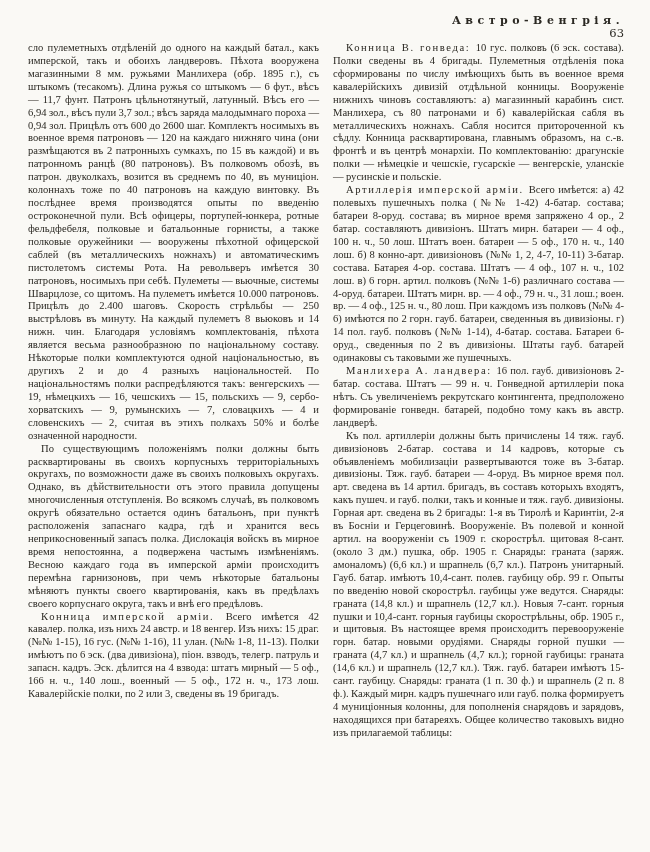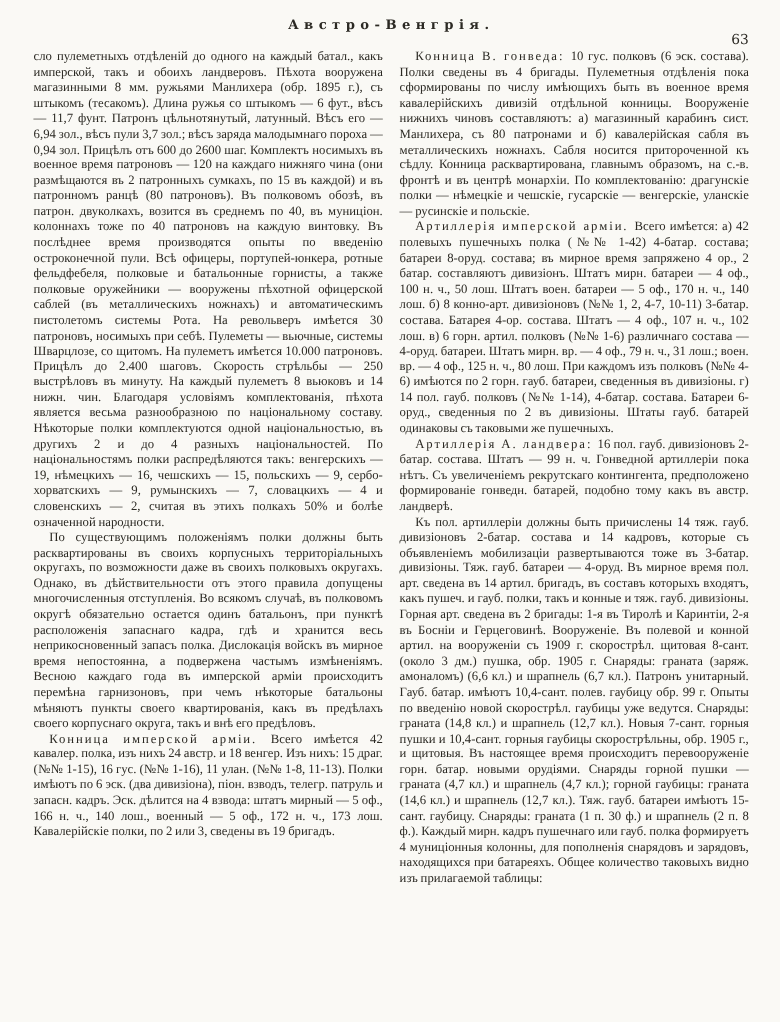--- a/index.html
+++ b/index.html
@@ -19,21 +19,21 @@
     padding: 14px 26px 12px 28px;
     overflow: hidden;
   }
   .pagehead {
     position: relative;
     height: 18px;
     margin-bottom: 10px;
   }
   .ptitle {
     display: block;
-    text-align: center;
+    text-align: right;
     font-size: 11px;
     font-weight: bold;
     letter-spacing: 4.5px;
   }
   .pnum {
     position: absolute;
     right: 0;
     top: 12px;
     font-size: 11.5px;
     letter-spacing: 0;
@@ -72,17 +72,17 @@
   <div class="cols">
     <div class="col">
       <p class="cont"><span class="lead"></span><span>сло пулеметныхъ отдѣленій до одного на каждый батал., какъ имперской, такъ и обоихъ ландверовъ. Пѣхота вооружена магазинными 8 мм. ружьями Манлихера (обр. 1895 г.), съ штыкомъ (тесакомъ). Длина ружья со штыкомъ — 6 фут., вѣсъ — 11,7 фунт. Патронъ цѣльнотянутый, латунный. Вѣсъ его — 6,94 зол., вѣсъ пули 3,7 зол.; вѣсъ заряда малодымнаго пороха — 0,94 зол. Прицѣлъ отъ 600 до 2600 шаг. Комплектъ носимыхъ въ военное время патроновъ — 120 на каждаго нижняго чина (они размѣщаются въ 2 патронныхъ сумкахъ, по 15 въ каждой) и въ патронномъ ранцѣ (80 патроновъ). Въ полковомъ обозѣ, въ патрон. двуколкахъ, возится въ среднемъ по 40, въ муниціон. колоннахъ тоже по 40 патроновъ на каждую винтовку. Въ послѣднее время производятся опыты по введенію остроконечной пули. Всѣ офицеры, портупей-юнкера, ротные фельдфебеля, полковые и батальонные горнисты, а также полковые оружейники — вооружены пѣхотной офицерской саблей (въ металлическихъ ножнахъ) и автоматическимъ пистолетомъ системы Рота. На револьверъ имѣется 30 патроновъ, носимыхъ при себѣ. Пулеметы — вьючные, системы Шварцлозе, со щитомъ. На пулеметъ имѣется 10.000 патроновъ. Прицѣлъ до 2.400 шаговъ. Скорость стрѣльбы — 250 выстрѣловъ въ минуту. На каждый пулеметъ 8 вьюковъ и 14 нижн. чин. Благодаря условіямъ комплектованія, пѣхота является весьма разнообразною по національному составу. Нѣкоторые полки комплектуются одной національностью, въ другихъ 2 и до 4 разныхъ національностей. По національностямъ полки распредѣляются такъ: венгерскихъ — 19, нѣмецкихъ — 16, чешскихъ — 15, польскихъ — 9, сербо-хорватскихъ — 9, румынскихъ — 7, словацкихъ — 4 и словенскихъ — 2, считая въ этихъ полкахъ 50% и болѣе означенной народности.</span></p>
       <p><span class="lead"></span><span>По существующимъ положеніямъ полки должны быть расквартированы въ своихъ корпусныхъ территоріальныхъ округахъ, по возможности даже въ своихъ полковыхъ округахъ. Однако, въ дѣйствительности отъ этого правила допущены многочисленныя отступленія. Во всякомъ случаѣ, въ полковомъ округѣ обязательно остается одинъ батальонъ, при пунктѣ расположенія запаснаго кадра, гдѣ и хранится весь неприкосновенный запасъ полка. Дислокація войскъ въ мирное время непостоянна, а подвержена частымъ измѣненіямъ. Весною каждаго года въ имперской арміи происходитъ перемѣна гарнизоновъ, при чемъ нѣкоторые батальоны мѣняютъ пункты своего квартированія, какъ въ предѣлахъ своего корпуснаго округа, такъ и внѣ его предѣловъ.</span></p>
       <p><span class="lead">Конница имперской арміи. </span><span>Всего имѣется 42 кавалер. полка, изъ нихъ 24 австр. и 18 венгер. Изъ нихъ: 15 драг. (№№ 1-15), 16 гус. (№№ 1-16), 11 улан. (№№ 1-8, 11-13). Полки имѣютъ по 6 эск. (два дивизіона), піон. взводъ, телегр. патруль и запасн. кадръ. Эск. дѣлится на 4 взвода: штатъ мирный — 5 оф., 166 н. ч., 140 лош., военный — 5 оф., 172 н. ч., 173 лош. Кавалерійскіе полки, по 2 или 3, сведены въ 19 бригадъ.</span></p>
 
     </div>
     <div class="col">
       <p><span class="lead">Конница В. гонведа: </span><span>10 гус. полковъ (6 эск. состава). Полки сведены въ 4 бригады. Пулеметныя отдѣленія пока сформированы по числу имѣющихъ быть въ военное время кавалерійскихъ дивизій отдѣльной конницы. Вооруженіе нижнихъ чиновъ составляютъ: а) магазинный карабинъ сист. Манлихера, съ 80 патронами и б) кавалерійская сабля въ металлическихъ ножнахъ. Сабля носится притороченной къ сѣдлу. Конница расквартирована, главнымъ образомъ, на с.-в. фронтѣ и въ центрѣ монархіи. По комплектованію: драгунскіе полки — нѣмецкіе и чешскіе, гусарскіе — венгерскіе, уланскіе — русинскіе и польскіе.</span></p>
       <p><span class="lead">Артиллерія имперской арміи. </span><span>Всего имѣется: а) 42 полевыхъ пушечныхъ полка (№№ 1-42) 4-батар. состава; батареи 8-оруд. состава; въ мирное время запряжено 4 ор., 2 батар. составляютъ дивизіонъ. Штатъ мирн. батареи — 4 оф., 100 н. ч., 50 лош. Штатъ воен. батареи — 5 оф., 170 н. ч., 140 лош. б) 8 конно-арт. дивизіоновъ (№№ 1, 2, 4-7, 10-11) 3-батар. состава. Батарея 4-ор. состава. Штатъ — 4 оф., 107 н. ч., 102 лош. в) 6 горн. артил. полковъ (№№ 1-6) различнаго состава — 4-оруд. батареи. Штатъ мирн. вр. — 4 оф., 79 н. ч., 31 лош.; воен. вр. — 4 оф., 125 н. ч., 80 лош. При каждомъ изъ полковъ (№№ 4-6) имѣются по 2 горн. гауб. батареи, сведенныя въ дивизіоны. г) 14 пол. гауб. полковъ (№№ 1-14), 4-батар. состава. Батареи 6-оруд., сведенныя по 2 въ дивизіоны. Штаты гауб. батарей одинаковы съ таковыми же пушечныхъ.</span></p>
-      <p><span class="lead">Артиллерія А. ландвера: </span><span>16 пол. гауб. дивизіоновъ 2-батар. состава. Штатъ — 99 н. ч. Гонведной артиллеріи пока нѣтъ. Съ увеличеніемъ рекрутскаго контингента, предположено формированіе гонведн. батарей, подобно тому какъ въ австр. ландверѣ.</span></p>
+      <p><span class="lead">Манлихера А. ландвера: </span><span>16 пол. гауб. дивизіоновъ 2-батар. состава. Штатъ — 99 н. ч. Гонведной артиллеріи пока нѣтъ. Съ увеличеніемъ рекрутскаго контингента, предположено формированіе гонведн. батарей, подобно тому какъ въ австр. ландверѣ.</span></p>
       <p><span class="lead"></span><span>Къ пол. артиллеріи должны быть причислены 14 тяж. гауб. дивизіоновъ 2-батар. состава и 14 кадровъ, которые съ объявленіемъ мобилизаціи развертываются тоже въ 3-батар. дивизіоны. Тяж. гауб. батареи — 4-оруд. Въ мирное время пол. арт. сведена въ 14 артил. бригадъ, въ составъ которыхъ входятъ, какъ пушеч. и гауб. полки, такъ и конные и тяж. гауб. дивизіоны. Горная арт. сведена въ 2 бригады: 1-я въ Тиролѣ и Каринтіи, 2-я въ Босніи и Герцеговинѣ. Вооруженіе. Въ полевой и конной артил. на вооруженіи съ 1909 г. скорострѣл. щитовая 8-сант. (около 3 дм.) пушка, обр. 1905 г. Снаряды: граната (заряж. амоналомъ) (6,6 кл.) и шрапнель (6,7 кл.). Патронъ унитарный. Гауб. батар. имѣютъ 10,4-сант. полев. гаубицу обр. 99 г. Опыты по введенію новой скорострѣл. гаубицы уже ведутся. Снаряды: граната (14,8 кл.) и шрапнель (12,7 кл.). Новыя 7-сант. горныя пушки и 10,4-сант. горныя гаубицы скорострѣльны, обр. 1905 г., и щитовыя. Въ настоящее время происходитъ перевооруженіе горн. батар. новыми орудіями. Снаряды горной пушки — граната (4,7 кл.) и шрапнель (4,7 кл.); горной гаубицы: граната (14,6 кл.) и шрапнель (12,7 кл.). Тяж. гауб. батареи имѣютъ 15-сант. гаубицу. Снаряды: граната (1 п. 30 ф.) и шрапнель (2 п. 8 ф.). Каждый мирн. кадръ пушечнаго или гауб. полка формируетъ 4 муниціонныя колонны, для пополненія снарядовъ и зарядовъ, находящихся при батареяхъ. Общее количество таковыхъ видно изъ прилагаемой таблицы:</span></p>
     </div>
   </div>
 </div>
 
 </body></html>

